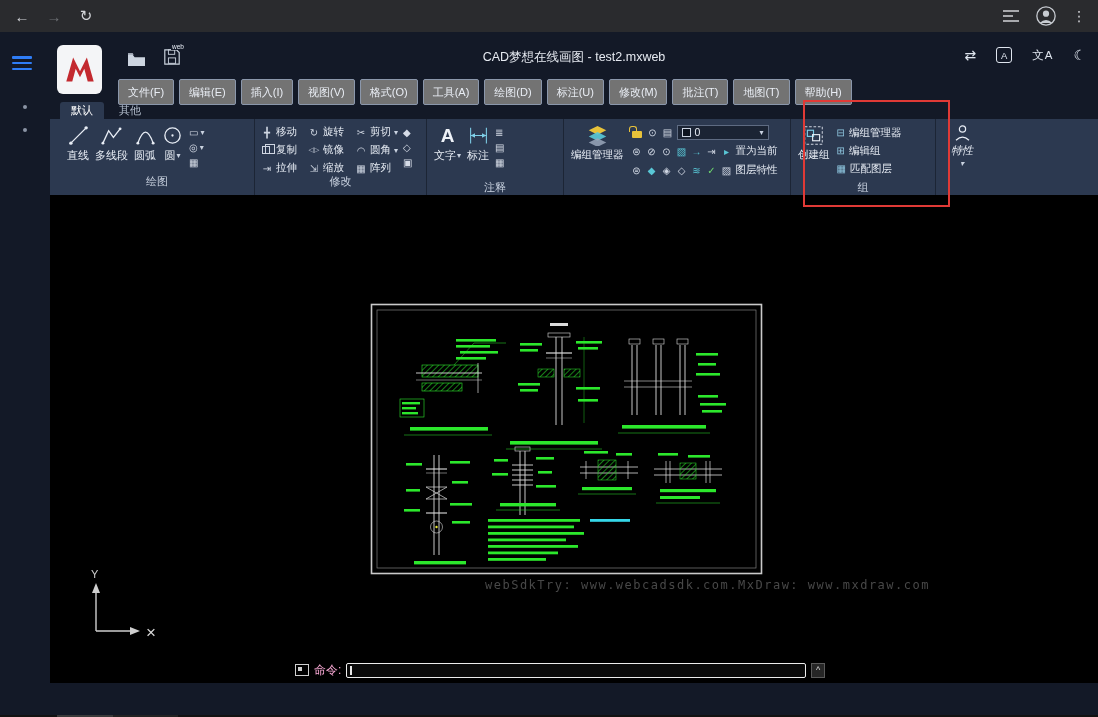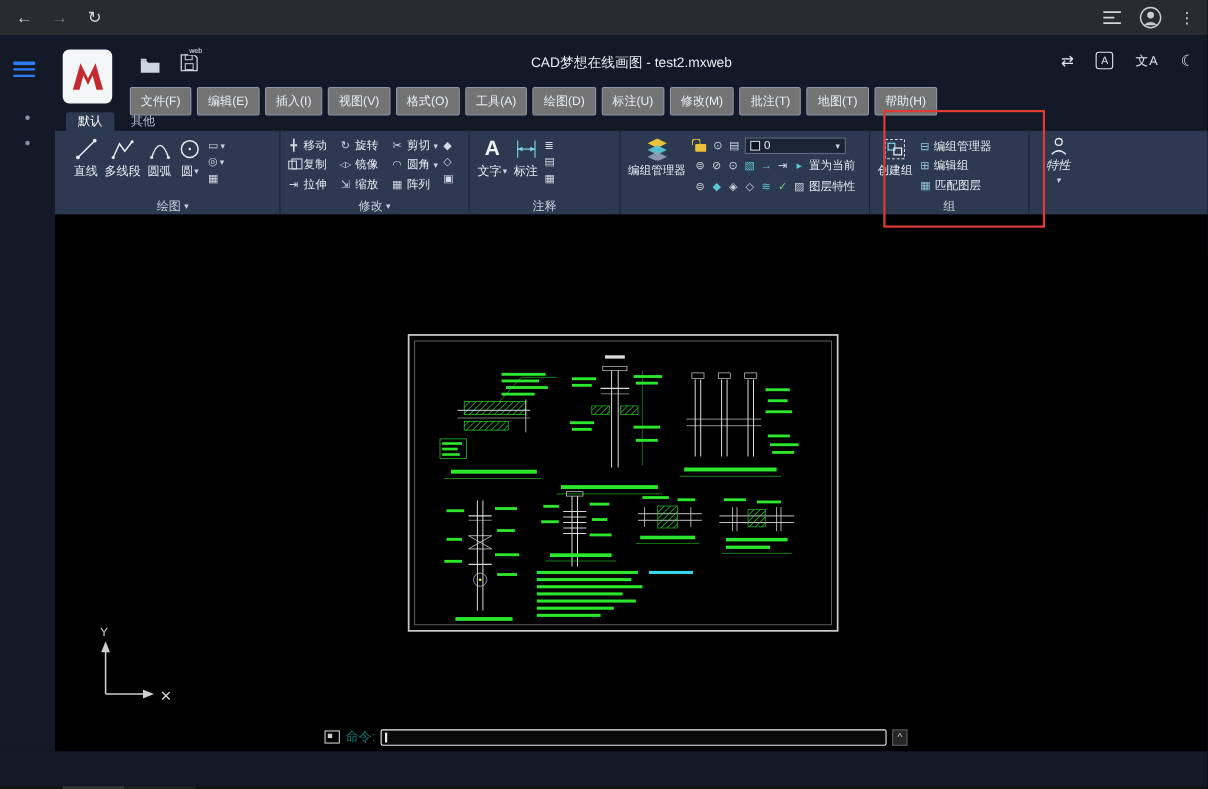--- a/index.html
+++ b/index.html
@@ -46,21 +46,21 @@
   .tab-row { position:absolute; left:10px; top:70px; display:flex; gap:4px; height:17px; }
   .rtab { padding:1px 11px; font-size:11px; color:#b6c0cf; }
   .rtab.active { background:#2c3950; color:#ffffff; border-radius:3px 3px 0 0; }
 
   
   .ribbon { position:absolute; left:0; top:87px; width:1048px; height:76px; background:#2c3950;
             display:flex; padding-left:10px; }
   .panel { height:100%; display:flex; flex-direction:column; border-right:1px solid #1c2535; padding:3px 4px 0 4px; }
   .panel-body { flex:1; display:flex; align-items:flex-start; padding-top:1px; }
   .panel-label { height:15px; display:flex; align-items:center; justify-content:center; gap:3px;
-                 font-size:11px; color:#c9d2e0; }
+                 font-size:11px; color:#c9d2e0;flex-direction:column; }
   .cr { font-size:8px; color:#c9d2e0; }
   .bigbtn { display:flex; flex-direction:column; align-items:center; gap:2px; padding:2px 3px; }
   .bic { width:21px; height:21px; }
   .blabel { font-size:11px; color:#e8edf5; display:flex; align-items:center; gap:1px; white-space:nowrap; }
   .blabel.sm { font-size:10.5px; }
   .minicol { display:flex; flex-direction:column; gap:3px; margin-left:3px; padding-top:3px; }
   .mini { font-size:10px; color:#d5dbe6; display:flex; align-items:center; gap:2px; height:12px; }
   .modgrid { display:grid; grid-template-columns:repeat(3,47px); grid-auto-rows:18px; align-items:center; }
   .mod-btn { display:flex; align-items:center; gap:3px; font-size:10.5px; color:#e6ebf3; padding-left:2px; white-space:nowrap; }
   .mi { font-size:10px; color:#cfd6e2; width:12px; text-align:center; }
@@ -88,21 +88,21 @@
   .canvas { position:absolute; left:0; top:163px; width:1048px; height:488px; background:#000; }
   .cad-svg { position:absolute; left:320px; top:108px; }
   .watermark { position:absolute; left:435px; top:383px; width:520px; color:#484848;
                font-family:"DejaVu Sans Mono",monospace; font-size:12px; letter-spacing:1.5px; white-space:nowrap; }
   .ucs { position:absolute; left:30px; top:372px; }
   .crosshair { position:absolute; left:96px; top:428px; color:#d8d8d8; font-size:17px; }
   .cmdbar { position:absolute; left:245px; top:466px; width:530px; height:18px;
             display:flex; align-items:center; gap:5px; }
   .cmd-ic { width:14px; height:12px; border:1px solid #cfcfcf; position:relative; }
   .cmd-ic::after { content:""; position:absolute; left:2px; top:2px; width:4px; height:4px; background:#cfcfcf; }
-  .cmd-label { color:#0f766e; font-size:12px; white-space:nowrap; }
+  .cmd-label { color:#f9a8d4; font-size:12px; white-space:nowrap; }
   .cmd-input-wrap { flex:1; height:15px; background:#0a0a0a; border:1px solid #ededed; border-radius:2px; position:relative; }
   .cmd-input-wrap input { position:absolute; inset:0; width:100%; height:100%; background:transparent; border:none;
                           outline:none; color:#e8e8e8; font-size:11px; padding-left:7px; font-family:inherit; }
   .cmd-caret { position:absolute; left:3px; top:2px; width:1.5px; height:9px; background:#e8e8e8; }
   .cmd-exp { width:14px; height:15px; background:#262626; border:1px solid #5a5a5a; color:#d8d8d8; font-size:9px;
              display:flex; align-items:center; justify-content:center; }
 
   
   .layout-row { position:absolute; left:0; top:683px; width:1098px; height:17px; background:#121212;
                 display:flex; align-items:stretch; padding-left:57px; }
@@ -587,20 +587,21 @@
           <line x1="340" y1="158" x2="340" y2="180" stroke="#dcdcdc" stroke-width="0.7"></line>
           <rect x="310" y="160" width="16" height="16" fill="url(#ht)" stroke="#2ce82c" stroke-width="0.5"></rect>
           <rect x="288" y="150" width="20" height="2.6" fill="#2ce82c"></rect>
           <rect x="318" y="152" width="22" height="2.6" fill="#2ce82c"></rect>
           <rect x="290" y="186" width="56" height="3.2" fill="#2ce82c"></rect>
           <rect x="290" y="193" width="40" height="3" fill="#2ce82c"></rect>
           <line x1="286" y1="200" x2="350" y2="200" stroke="#2ce82c" stroke-width="0.5"></line>
         </g>
       </svg>
 
+      <div class="watermark">webSdkTry: www.webcadsdk.com.MxDraw: www.mxdraw.com</div>
 
       <svg class="ucs" width="70" height="80" viewBox="0 0 70 80">
         <text x="11" y="11" fill="#cfcfcf" font-size="11">Y</text>
         <polygon points="16,16 12,26 20,26" fill="#cfcfcf"></polygon>
         <line x1="16" y1="24" x2="16" y2="64" stroke="#cfcfcf" stroke-width="1.4"></line>
         <line x1="16" y1="64" x2="52" y2="64" stroke="#cfcfcf" stroke-width="1.4"></line>
         <polygon points="60,64 50,60 50,68" fill="#cfcfcf"></polygon>
       </svg>
 
       <span class="crosshair">×</span>

